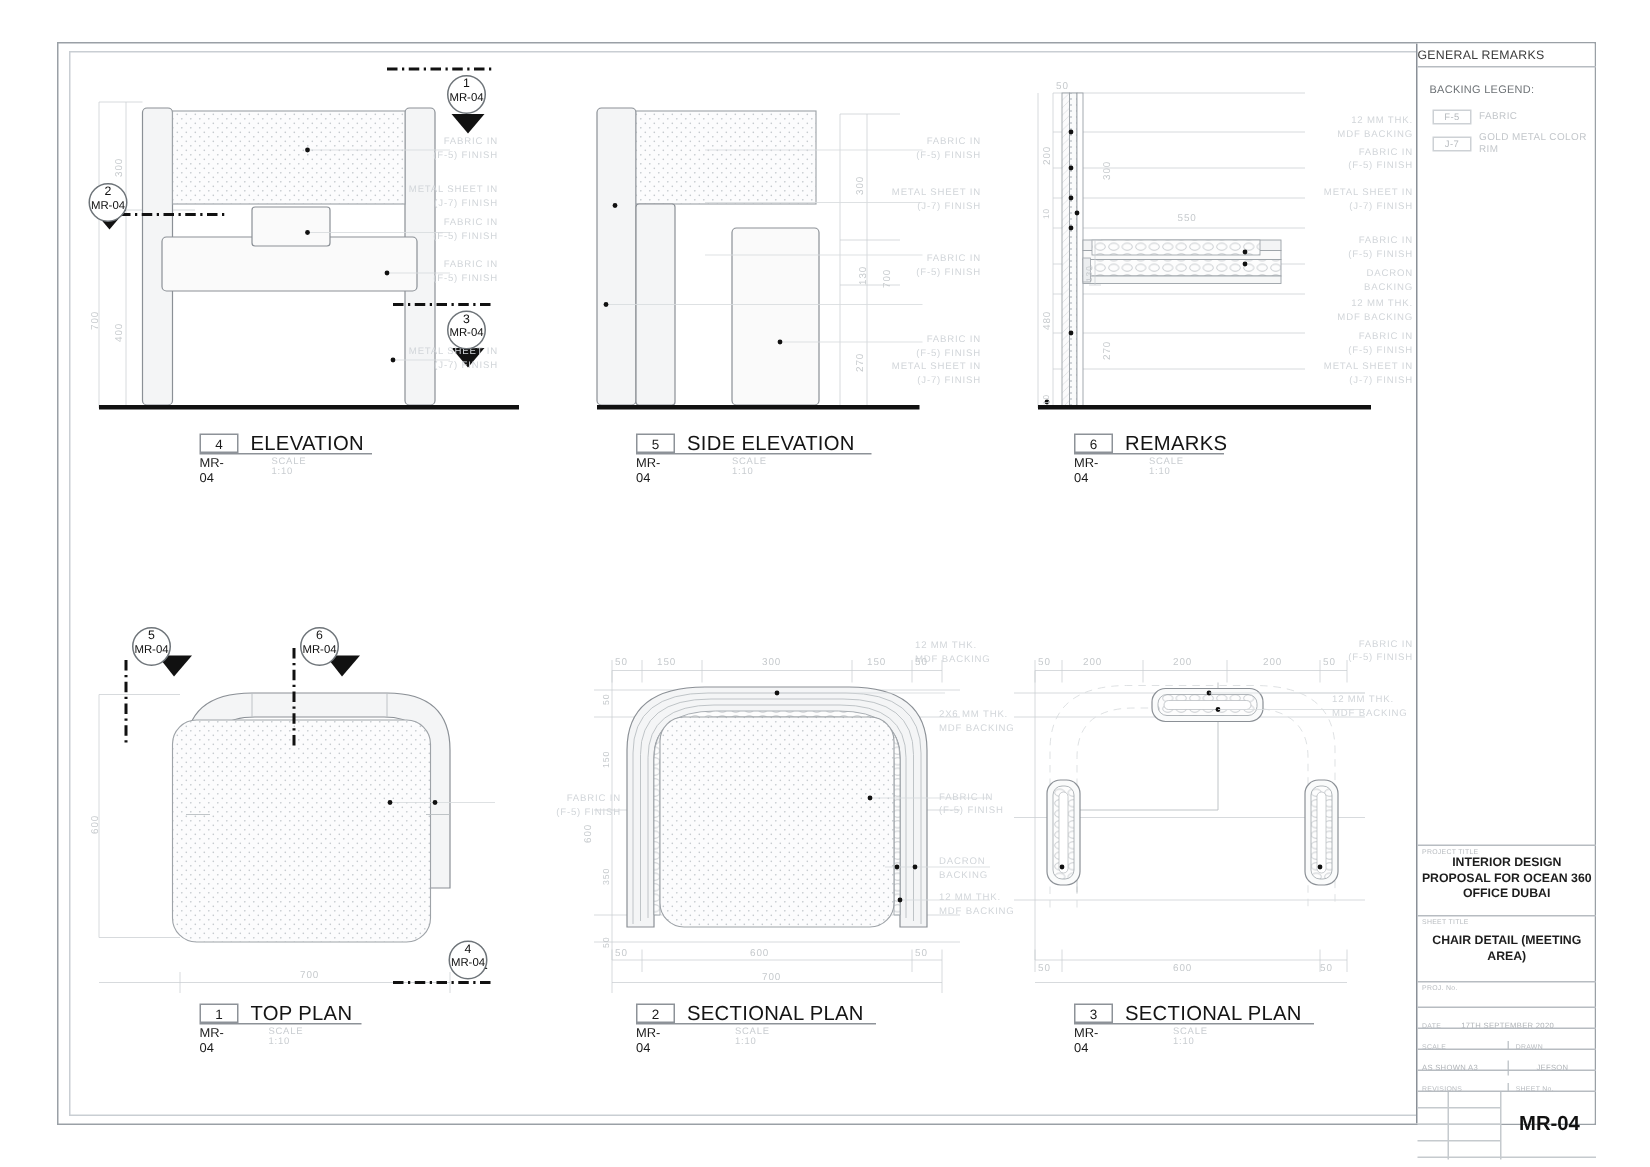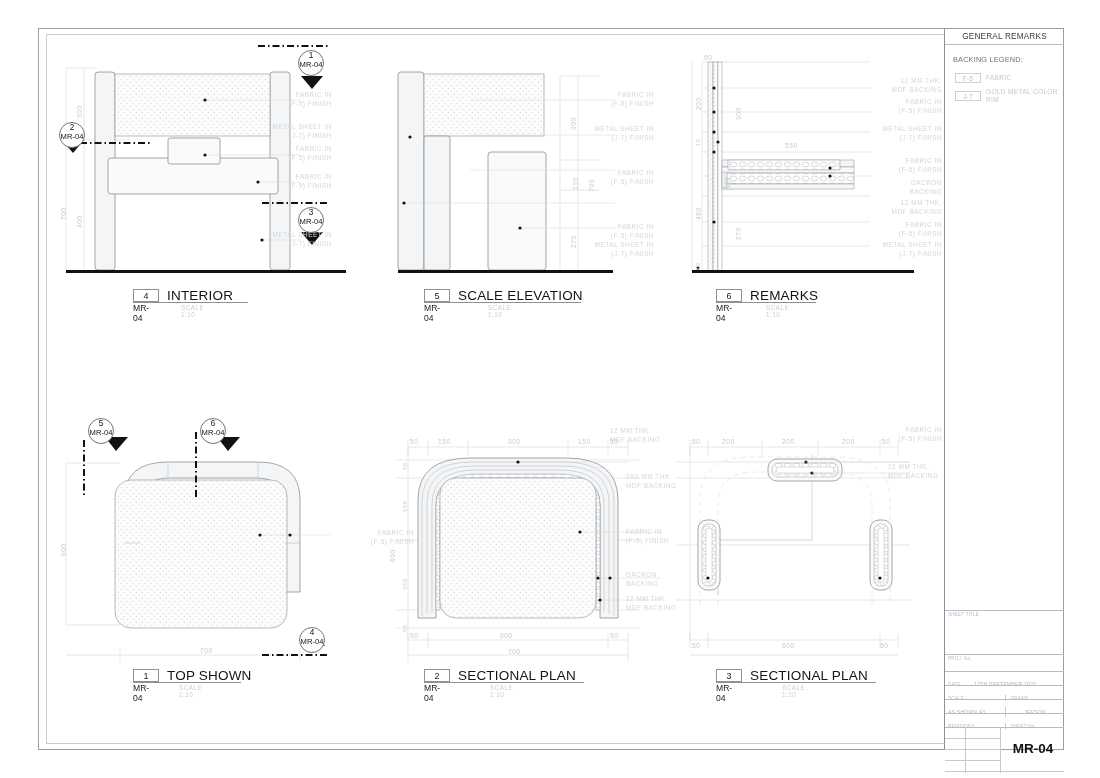--- a/index.html
+++ b/index.html
@@ -30,21 +30,21 @@
   
   .rpanel {
     position: absolute;
     left: 944px; top: 29px;
     width: 119px; height: 720px;
     border-left: 1px solid #8a9097;
     background: #fff;
   }
   .gr-title {
     position: absolute; left: 0; top: 3px; width: 119px;
-    text-align: center; font-size: 8.2px; color: #3a3a3a;
+    font-size: 8.2px; color: #3a3a3a;
     letter-spacing: .2px;
   }
   .gr-rule { position:absolute; left:0; width:119px; height:0; border-top:1px solid #b7bcc1; }
   .fl-label {
     position: absolute; left: 8px; top: 26px;
     font-size: 7.3px; color: #6d7276; letter-spacing:.2px;
   }
   .fl-row { position:absolute; left: 10px; font-size: 6.6px; color:#c3c7cb; letter-spacing:.3px; }
   .fl-code {
     display:inline-block; width: 26px; text-align:center;
@@ -449,45 +449,45 @@
     <div class="r">MR-04</div>
   </div>
   <div class="bub" style="left:198px; top:418px;">
     <div class="circ"></div>
     <div class="n">6</div>
     <div class="r">MR-04</div>
   </div>
 
   <div class="vtitle" style="left:133px; top:289px;">
     <div class="vt-num">4</div>
-    <div class="vt-name">INTERIOR</div>
+    <div class="vt-name">ELEVATION</div>
     <div class="vt-rule" style="width:115px;"></div>
     <div class="vt-ref">MR-04</div>
     <div class="vt-scale" style="left:48px;">SCALE  1:10</div>
   </div>
 
   <div class="vtitle" style="left:424px; top:289px;">
     <div class="vt-num">5</div>
-    <div class="vt-name">SCALE ELEVATION</div>
+    <div class="vt-name">SIDE ELEVATION</div>
     <div class="vt-rule" style="width:157px;"></div>
     <div class="vt-ref">MR-04</div>
     <div class="vt-scale" style="left:64px;">SCALE  1:10</div>
   </div>
 
   <div class="vtitle" style="left:716px; top:289px;">
     <div class="vt-num">6</div>
     <div class="vt-name">REMARKS</div>
     <div class="vt-rule" style="width:100px;"></div>
     <div class="vt-ref">MR-04</div>
     <div class="vt-scale" style="left:50px;">SCALE  1:10</div>
   </div>
 
   <div class="vtitle" style="left:133px; top:669px;">
     <div class="vt-num">1</div>
-    <div class="vt-name">TOP SHOWN</div>
+    <div class="vt-name">TOP PLAN</div>
     <div class="vt-rule" style="width:108px;"></div>
     <div class="vt-ref">MR-04</div>
     <div class="vt-scale" style="left:46px;">SCALE  1:10</div>
   </div>
 
   <div class="vtitle" style="left:424px; top:669px;">
     <div class="vt-num">2</div>
     <div class="vt-name">SECTIONAL PLAN</div>
     <div class="vt-rule" style="width:160px;"></div>
     <div class="vt-ref">MR-04</div>
@@ -508,23 +508,28 @@
 
     <div class="fl-label">BACKING LEGEND:</div>
 
     <div class="fl-row" style="top:44px;">
       <span class="fl-code">F-5</span><span class="fl-txt">FABRIC</span>
     </div>
     <div class="fl-row" style="top:59px;">
       <span class="fl-code">J-7</span><span class="fl-txt" style="width:72px;">GOLD  METAL COLOR  RIM</span>
     </div>
 
+    <div class="tb" style="top:534px;">
+      <div class="tb-cap">PROJECT TITLE</div>
+      <div class="tb-big">INTERIOR DESIGN PROPOSAL FOR OCEAN 360 OFFICE DUBAI</div>
+    </div>
 
     <div class="tb" style="top:581px;">
       <div class="tb-cap">SHEET TITLE</div>
+      <div class="tb-big" style="padding-top:5px; padding-bottom:6px;">CHAIR DETAIL (MEETING AREA)</div>
     </div>
 
     <div class="tb" style="top:625px; height:17px;">
       <div class="tb-cap">PROJ. No.</div>
     </div>
 
     <div class="tb" style="top:642px; height:14px;">
       <div class="tb-cap" style="display:inline-block;">DATE</div>
       <div class="tb-sm" style="display:inline-block; margin-left:6px;">17TH  SEPTEMBER  2020</div>
     </div>

